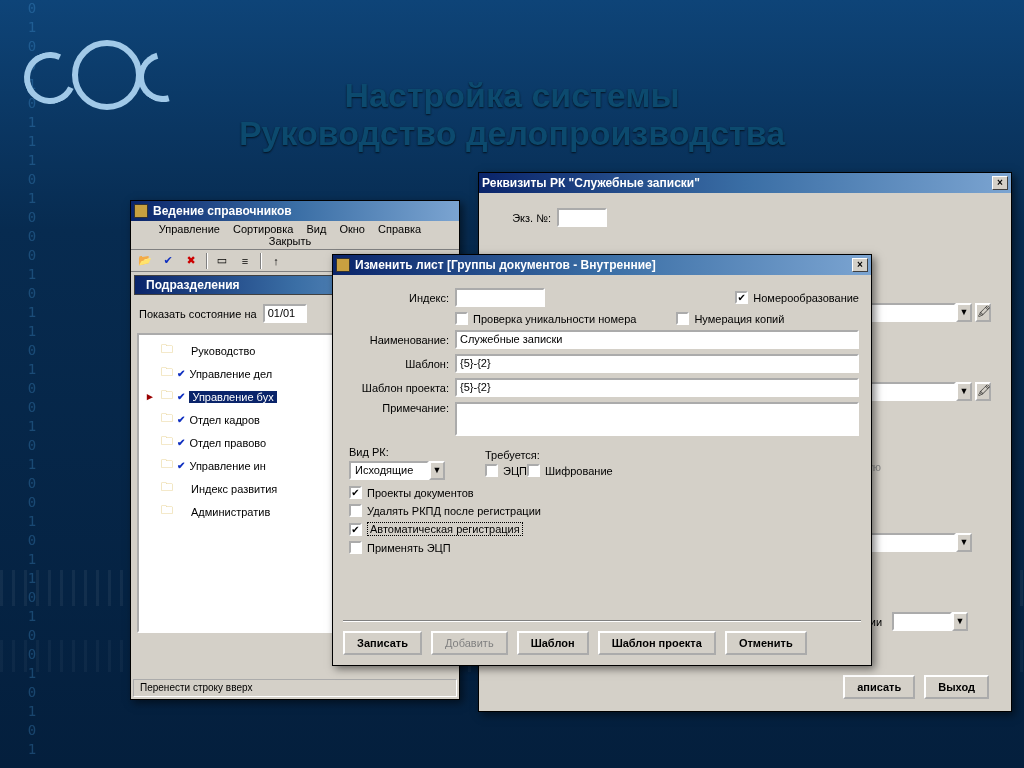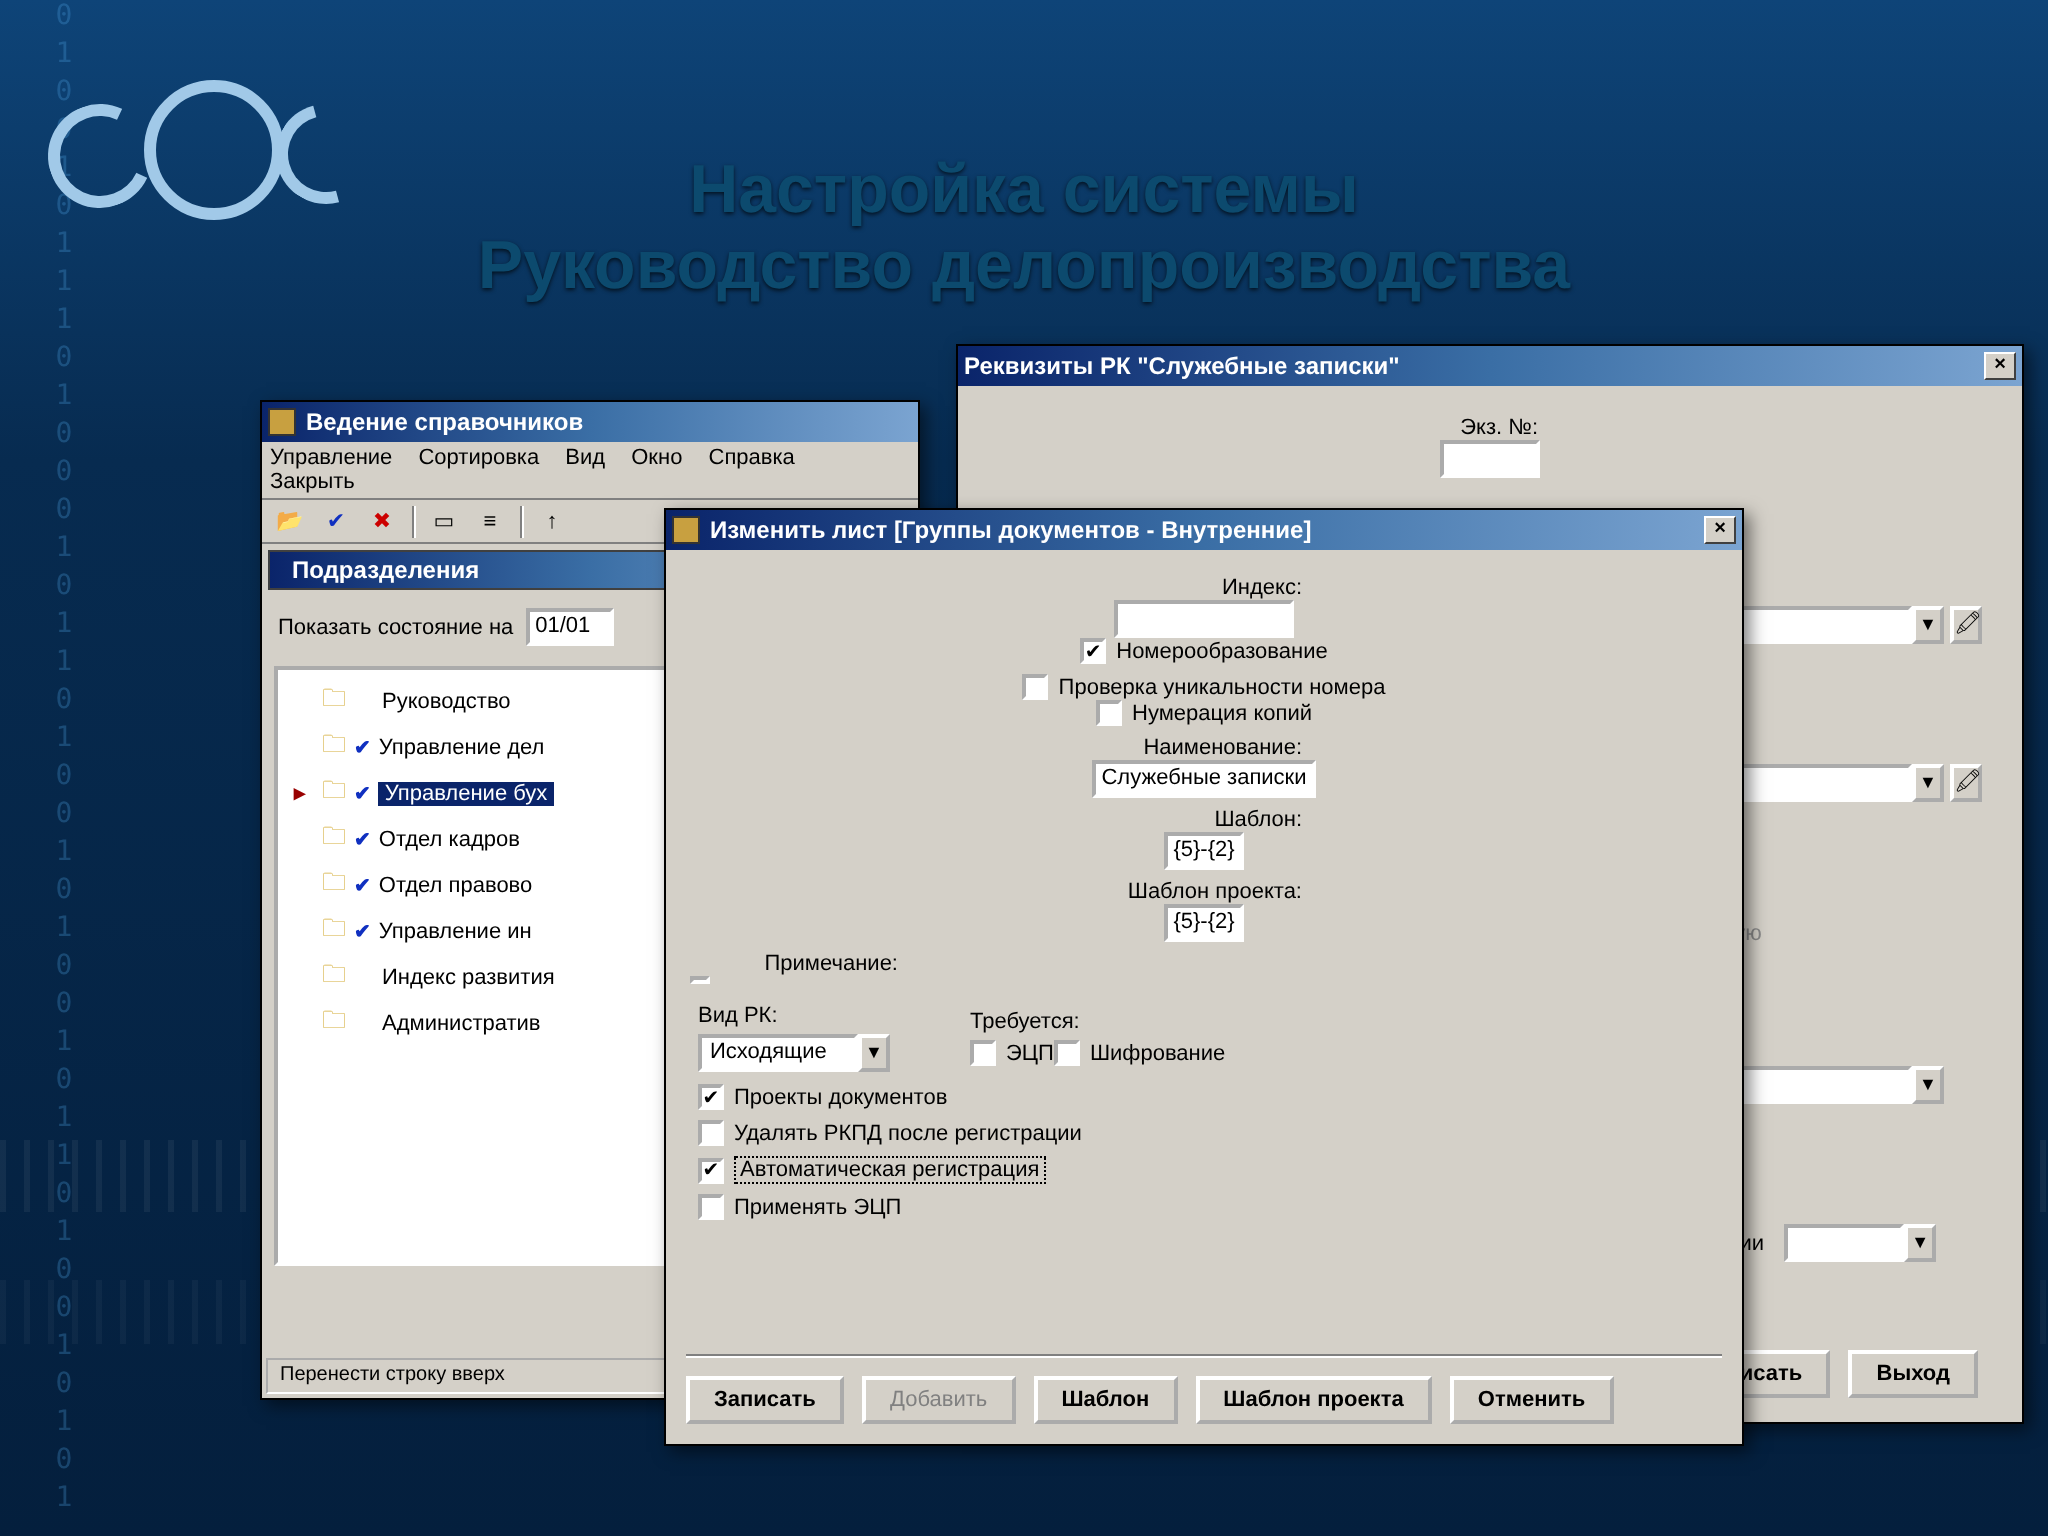--- a/index.html
+++ b/index.html
@@ -54,21 +54,21 @@
   .titlebar {
     height:20px;
     background: linear-gradient(to right,#0a246a,#3a6ea5,#7ba4d1);
     color:#fff;
     display:flex; align-items:center; padding:0 3px;
     font-size:12px; font-weight:bold;
   }
   .titlebar .ticon { width:14px; height:14px; background:#c8a040; margin-right:5px; border:1px solid #333;}
   .titlebar .sp { flex:1; }
   .titlebar .tbtn { width:16px; height:14px; background:#d4d0c8; border:1px solid #fff; border-right-color:#404040; border-bottom-color:#404040; margin-left:2px; text-align:center; line-height:11px; color:#000; font-weight:bold; font-size:10px; cursor:pointer;}
-  .menubar { background:#d4d0c8; padding:2px 4px; border-bottom:1px solid #808080;}
+  .menubar { background:#d4d0c8; padding:2px 4px; border-bottom:1px solid #808080;text-align:center;}
   .menubar span { margin-right:10px; cursor:pointer;}
   .toolbar { background:#d4d0c8; padding:2px 4px; height:22px; border-bottom:1px solid #808080; display:flex; align-items:center; gap:3px;}
   .tb-btn { width:20px; height:18px; background:#d4d0c8; border:1px solid #d4d0c8; display:inline-flex; align-items:center; justify-content:center; cursor:pointer;}
   .tb-sep { width:1px; height:16px; background:#808080; margin:0 2px; box-shadow:1px 0 #fff;}
   .subtitle {
     height:20px; background:linear-gradient(to right,#0a246a,#3a6ea5,#7ba4d1);
     color:#fff; display:flex; align-items:center; padding:0 6px; font-weight:bold; font-size:12px;
     margin:3px; border:1px solid #404040;
   }
   .subtitle .ticon{ margin-right:5px; }
@@ -94,21 +94,21 @@
   .tab { display:inline-block; padding:3px 9px; background:#d4d0c8; border:1px solid #808080; border-bottom:none; margin-right:-1px; position:relative; cursor:pointer;}
   .tab.active { background:#d4d0c8; border-bottom:1px solid #d4d0c8; z-index:2; top:1px;}
   .tabstrip { border-bottom:1px solid #808080; padding:4px 4px 0; }
   .folder { color:#d6b040; font-size:12px;}
   .blue-check { color:#1030c0; font-weight:bold; font-size:10px;}
   .tree-row { display:flex; align-items:center; gap:4px; padding:1px 0 1px 20px;}
   .tree-row.sel .txt { background:#0a246a; color:#fff; padding:0 3px; }
   .marker{ color:#900; font-weight:bold; position:absolute; left:6px;}
 
   
-  .form-row{ display:flex; align-items:center; margin:5px 0;flex-direction:column;}
+  .form-row{ display:flex; align-items:center; margin:5px 0;}
   .form-row .label{ width:110px; flex:none;}
 </style>
 </head>
 <body>
 
 <div class="digits">0100101110100010110100101001011010010101</div>
 <div class="bg-stripes top"></div>
 <div class="bg-stripes bot"></div>
 
 <div class="logo">
@@ -244,21 +244,21 @@
         <div class="tree-row" style="position: relative;">
           <span class="folder">🗀</span>
           <span style="width:10px;display:inline-block"></span>
           <span class="txt">Административ</span>
         </div>
       </div>
   </div>
   <div class="statusbar">Перенести строку вверх</div>
 </div>
 
-<div class="win" style="left:332px; top:254px; width:540px; height:469px;">
+<div class="win" style="left:332px; top:254px; width:540px; height:412px;">
   <div class="titlebar">
     <span class="ticon"></span>
     <span class="sp">Изменить лист  [Группы документов - Внутренние]</span>
     <span class="tbtn">×</span>
   </div>
   <div style="padding:8px 12px 4px;">
     <div class="form-row">
       <span class="label">Индекс:</span>
       <span class="field" style="width:90px;"></span>
       <span style="flex:1"></span>

